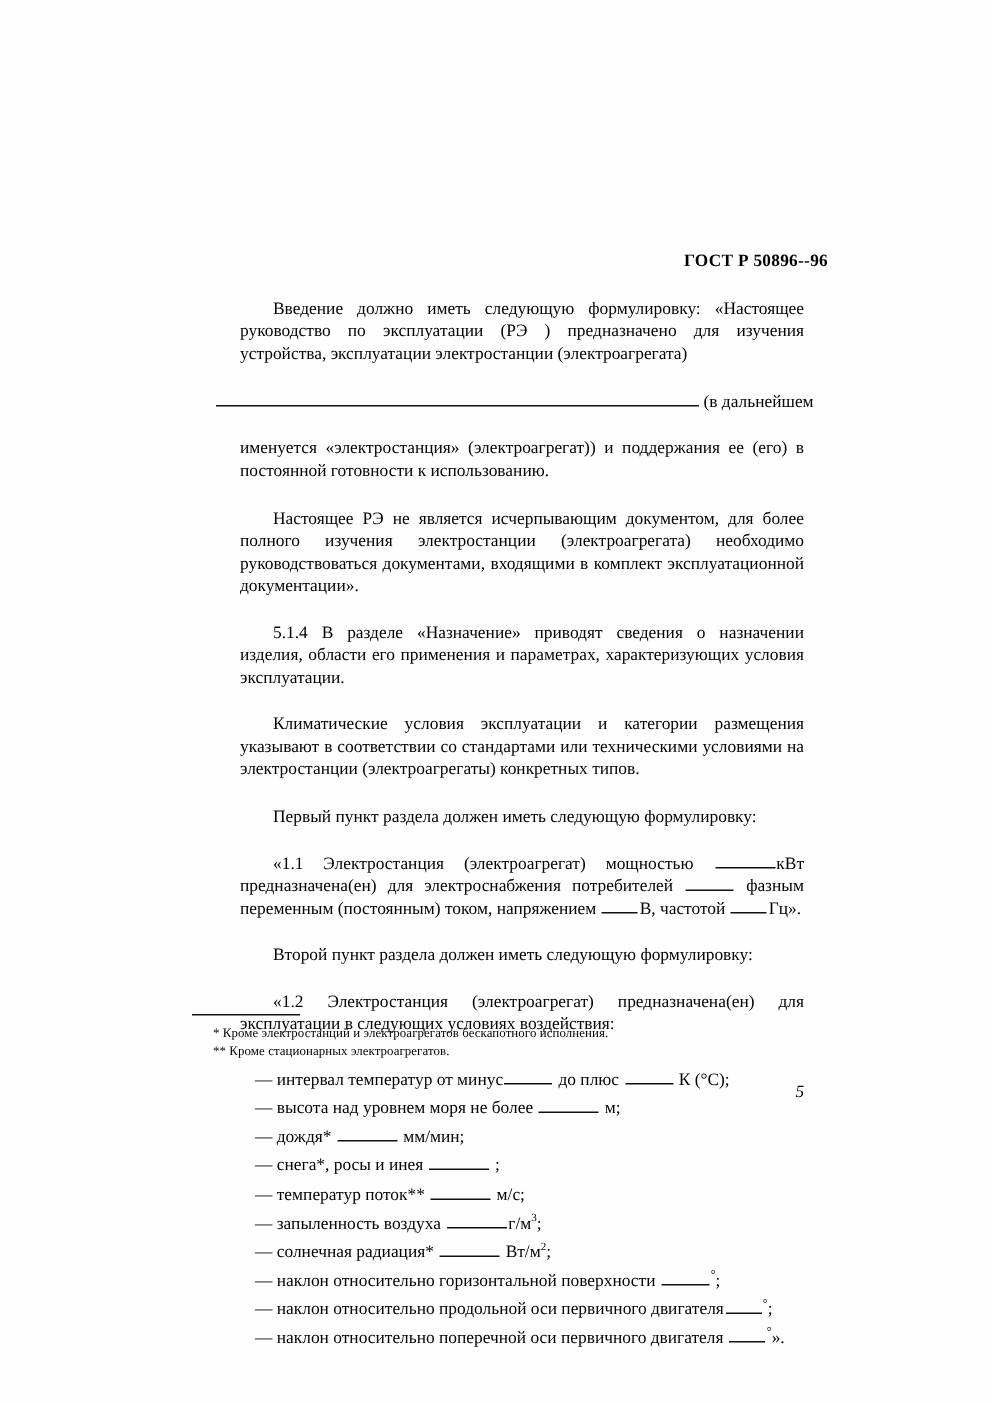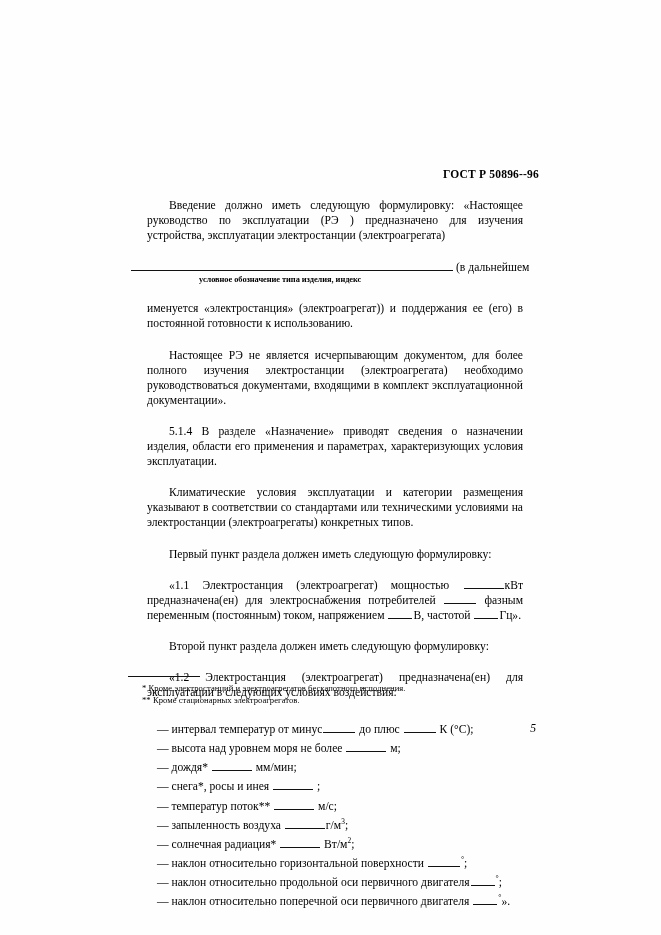--- a/index.html
+++ b/index.html
@@ -19,21 +19,21 @@
   .page {
     position: absolute;
     left: 0;
     top: 0;
     width: 661px;
     height: 935px;
     background: #fefefe;
   }
   .content {
     position: absolute;
-    left: 131px;
+    left: 144px;
     top: 168px;
     width: 408px;
   }
   .header-line {
     text-align: right;
     font-size: 11.5px;
     font-weight: bold;
     letter-spacing: 0.2px;
     margin: 0 0 18px 0;
     font-family: "Liberation Serif", "DejaVu Serif", serif;
@@ -148,21 +148,20 @@
 
   <div class="content">
 
     <div class="header-line">ГОСТ Р 50896--96</div>
 
     <p class="para indent">Введение  должно   иметь следующую формулировку: «Настоящее руководство по эксплуатации (РЭ ) предназначено  для  изучения  устройства, эксплуатации  электростанции  (электроагрегата)</p>
 
     <div class="fill-row">
       <span class="fill-blank-long"></span><span>(в дальнейшем</span>
     </div>
-    <div class="fill-caption">условное обозначение типа изделия, индекс</div>
 
     <p class="para">именуется «электростанция» (электроагрегат)) и поддержания ее (его) в постоянной готовности к использованию.</p>
 
     <p class="para indent">Настоящее РЭ не является исчерпывающим документом, для более полного изучения электростанции (электроагрегата) необходимо руководствоваться документами, входящими в комплект эксплуатационной документации».</p>
 
     <p class="para indent">5.1.4 В разделе «Назначение» приводят сведения о назначении изделия, области его применения и параметрах, характеризующих условия эксплуатации.</p>
 
     <p class="para indent">Климатические условия эксплуатации и категории размещения указывают в соответствии со стандартами или техническими условиями на электростанции (электроагрегаты) конкретных типов.</p>
 
     <p class="para indent">Первый пункт раздела должен иметь следующую формулировку:</p>

